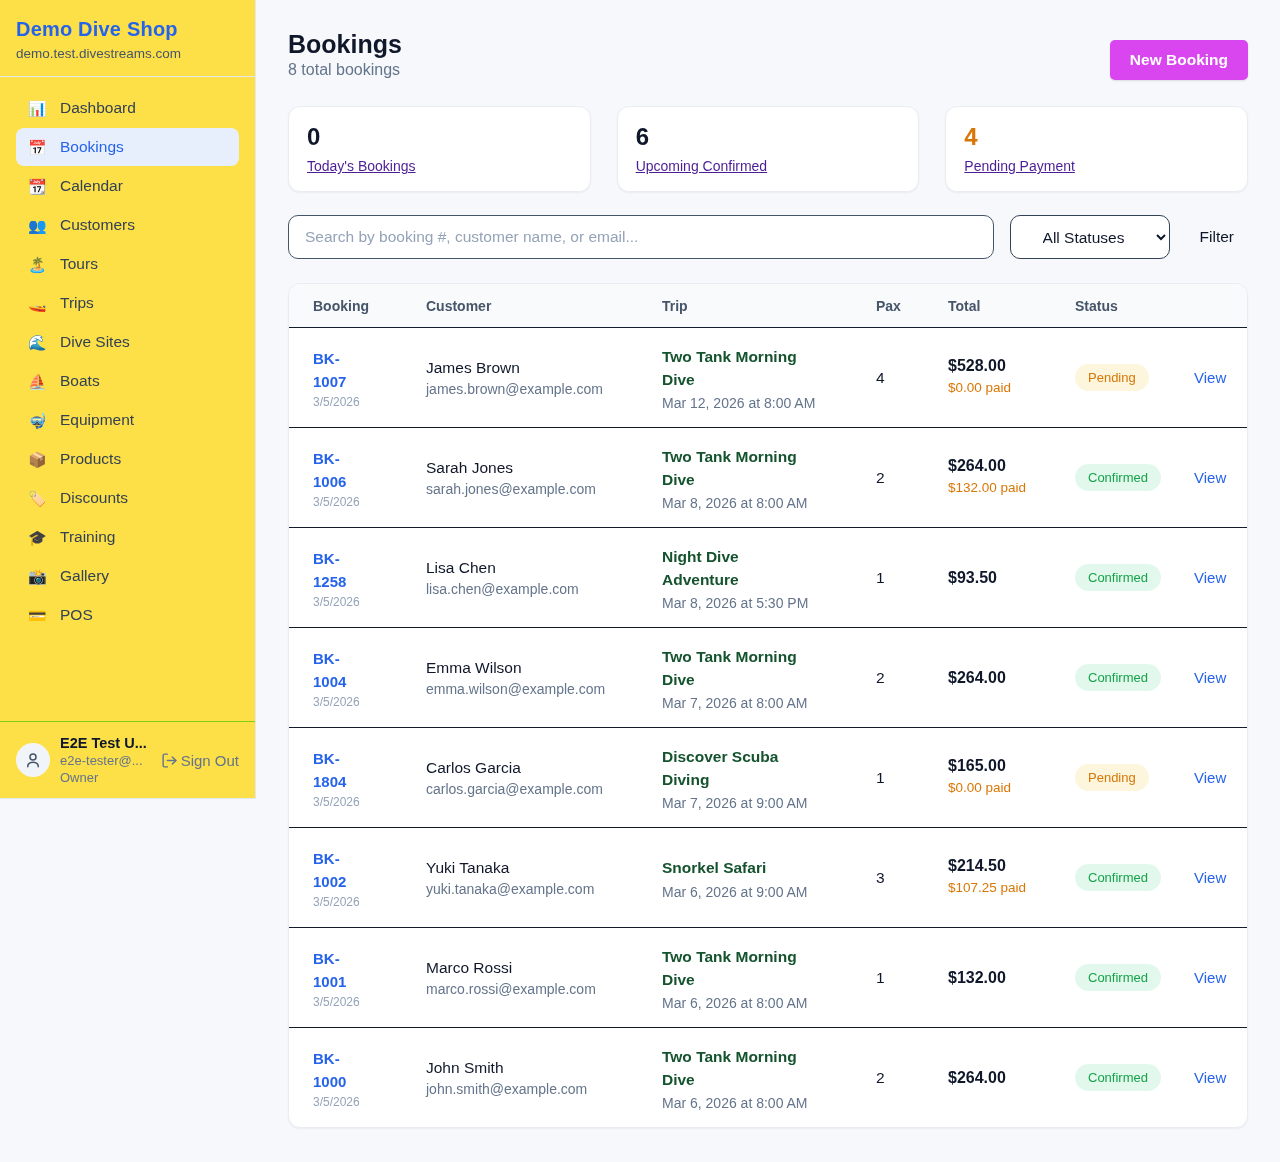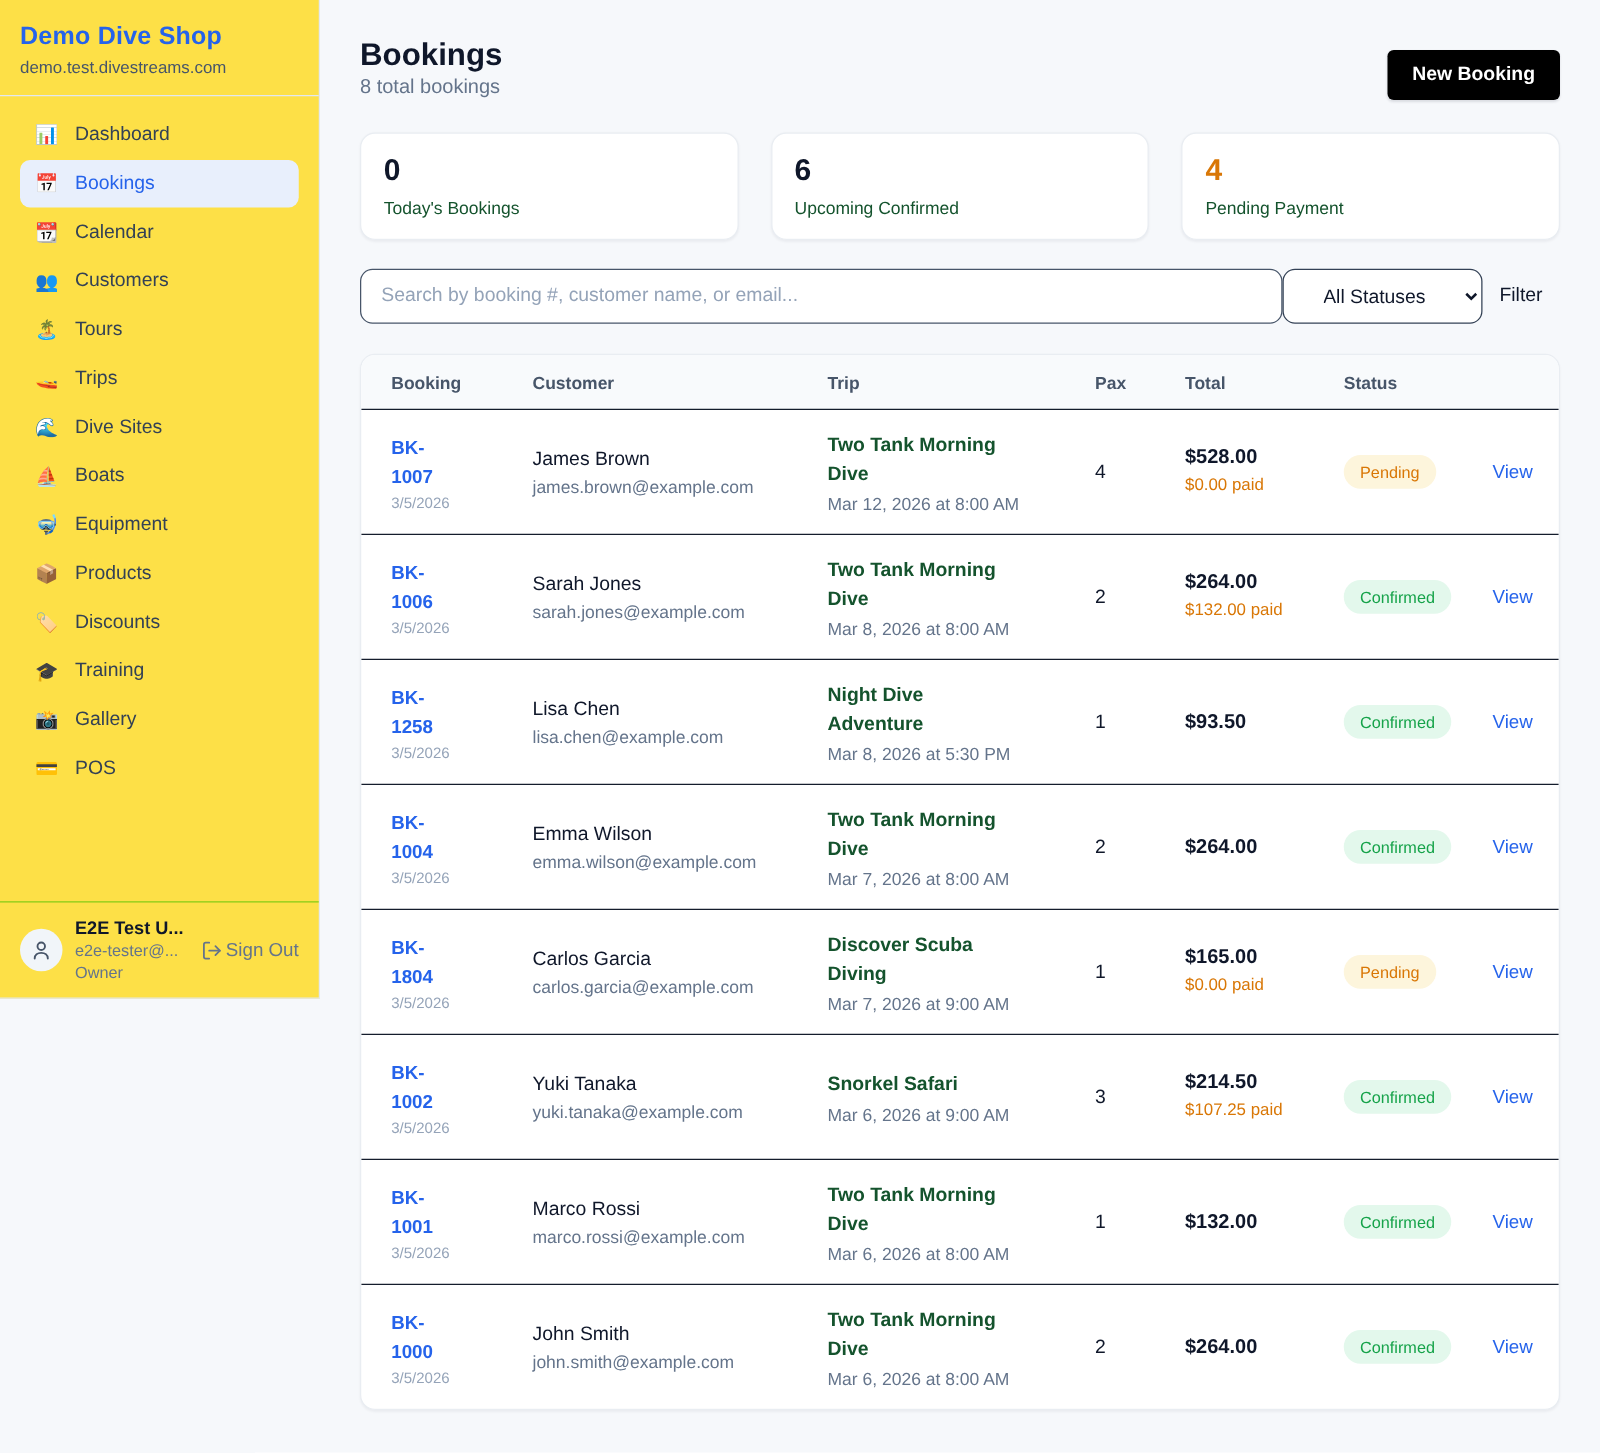--- a/index.html
+++ b/index.html
@@ -46,35 +46,35 @@
   .user-name { font-size:14.5px; font-weight:700; color:#0f172a; white-space:nowrap; }
   .user-email { font-size:13px; color:#64748b; margin-top:2px; white-space:nowrap; }
   .user-role { font-size:13px; color:#64748b; margin-top:2px; }
   .signout { display:flex; align-items:center; gap:3px; color:#64748b; font-size:15px; cursor:pointer; white-space:nowrap; }
   
   .main { margin-left:256px; padding:30px 32px 32px 32px; width:1024px; }
   .page-header { display:flex; justify-content:space-between; align-items:flex-start; }
   .page-title { font-size:25px; font-weight:700; color:#0f172a; }
   .page-subtitle { margin-top:2px; font-size:16px; color:#64748b; }
   .btn-primary {
-    background:#000000; color:#fff; border:none; cursor:pointer;
+    background:#d946ef; color:#fff; border:none; cursor:pointer;
     font-family:inherit; font-size:15.5px; font-weight:600;
     padding:11px 20px; border-radius:5px; margin-top:10px;
     box-shadow:0 1px 2px rgba(15,23,42,.12);
   }
   
   .stats { display:grid; grid-template-columns:1fr 1fr 1fr; gap:26px; margin-top:26px; }
   .stat-card {
     background:#fff; border:1px solid #e9edf2; border-radius:12px;
     padding:17px 18px; box-shadow:0 1px 2px rgba(15,23,42,.05);
   }
   .stat-value { font-size:24px; font-weight:700; line-height:1.1; }
-  .stat-label { margin-top:8px; font-size:14px; color:#14532d; }
+  .stat-label { margin-top:8px; font-size:14px; color:#4c1d95;text-decoration:underline; }
   
-  .controls { display:flex; align-items:center; gap:0; margin-top:23px; }
+  .controls { display:flex; align-items:center; gap:16px; margin-top:23px; }
   .search-input {
     flex:1; height:44px; border:1px solid #475569; border-radius:10px;
     padding:0 16px; font-size:15.5px; font-family:inherit; color:#0f172a;
     background:#fff; outline:none;
   }
   .search-input::placeholder { color:#94a3b8; }
   .status-select {
     height:44px; border:1px solid #334155; border-radius:10px;
     background:#fff; font-family:inherit; font-size:15.5px; color:#0f172a;
     padding:0 28px; min-width:142px;

